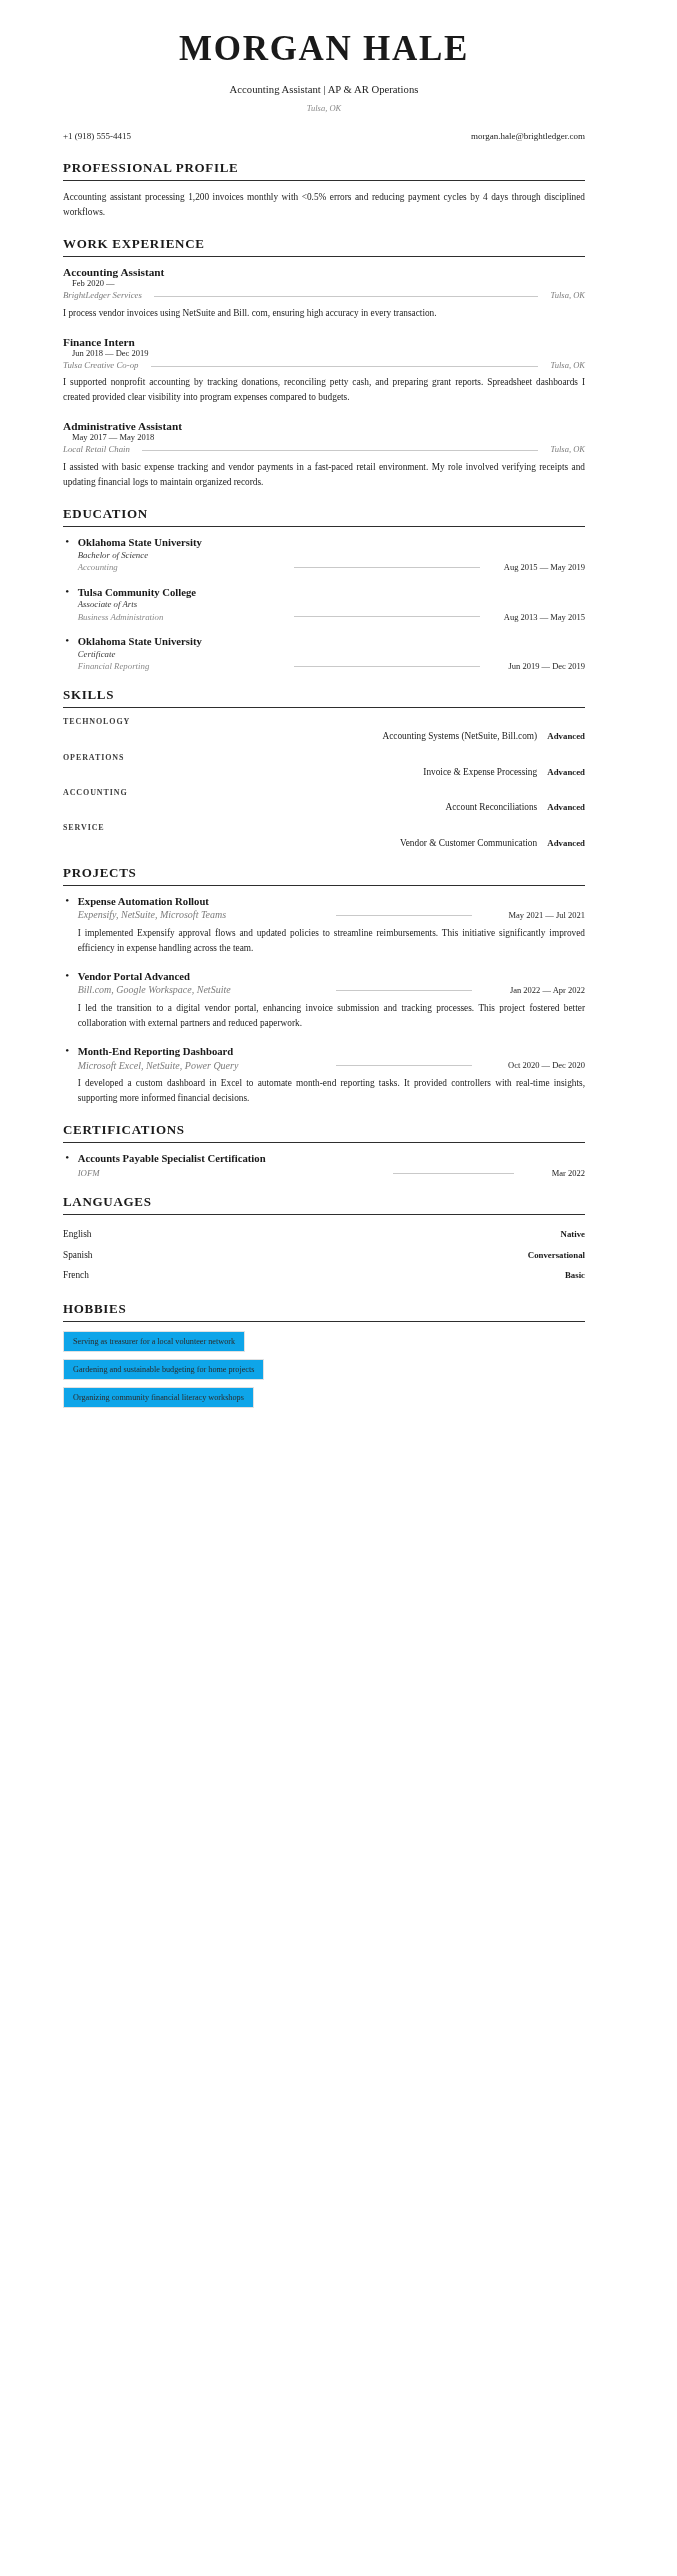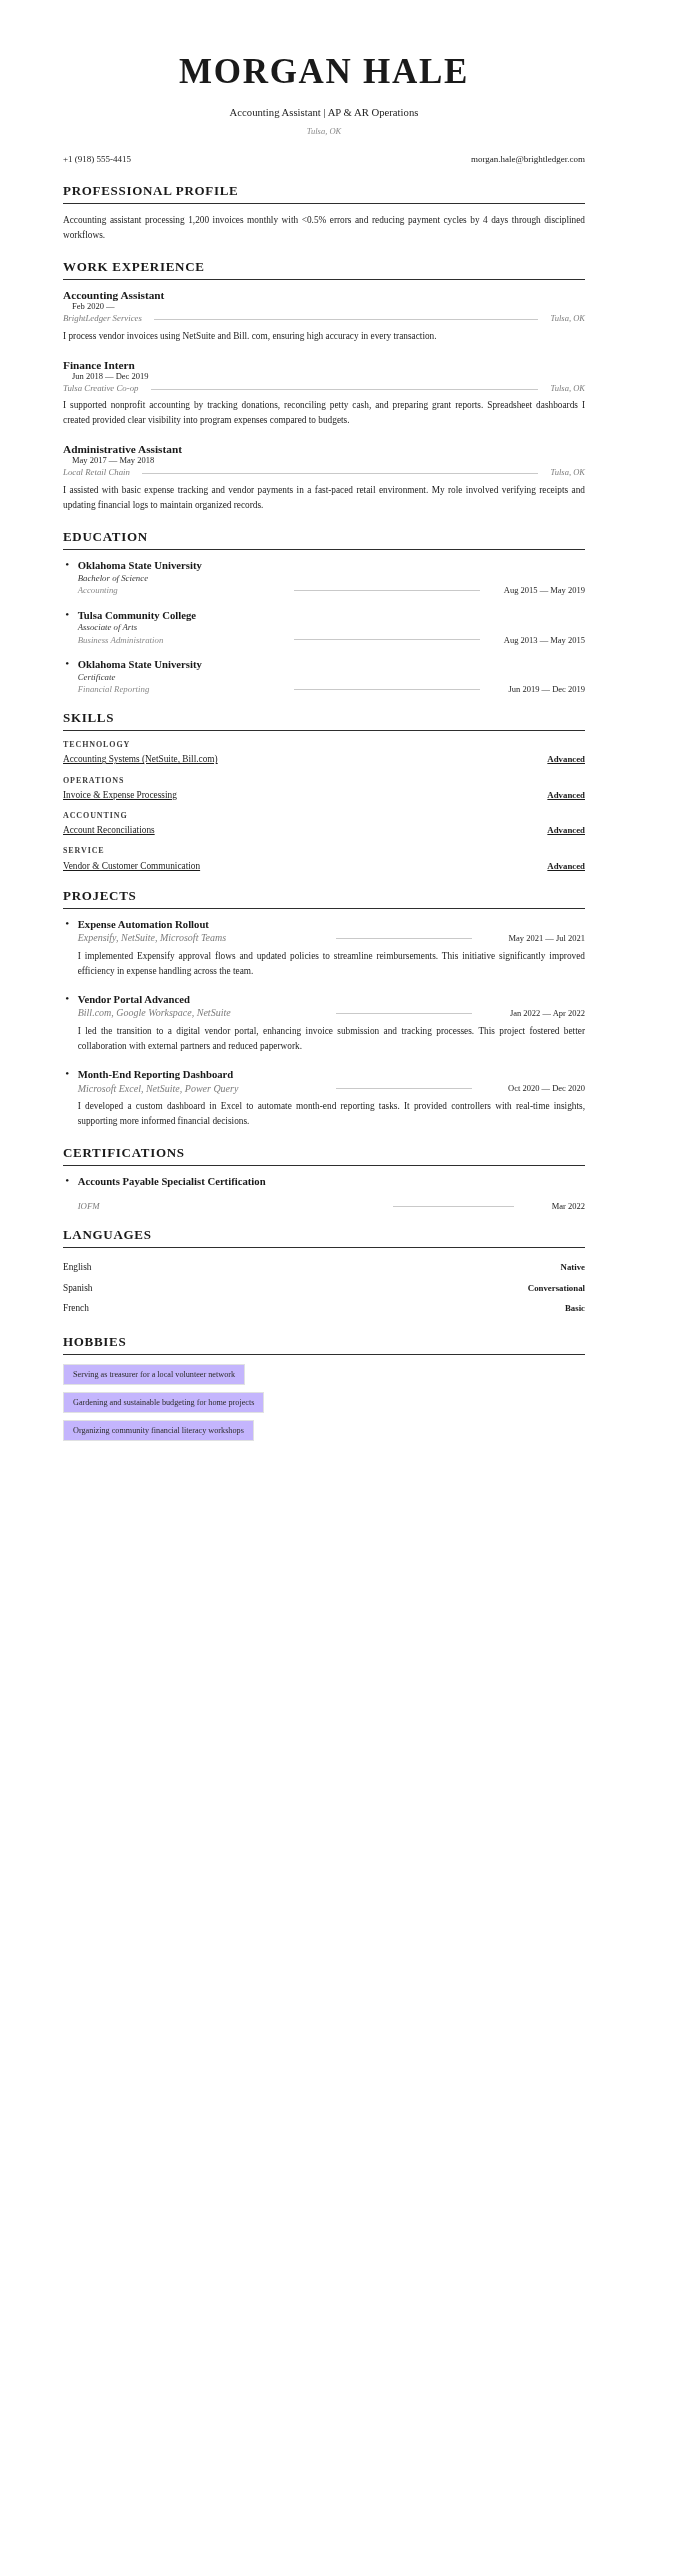--- a/index.html
+++ b/index.html
@@ -10,21 +10,21 @@
   }
   body {
     font-family: "Liberation Serif", serif;
     color: #1a1a1a;
     width: 678px;
   }
   .page {
     width: 648px;
     min-height: 2576px;
     background: #ffffff;
-    padding: 42px 63px 28px 63px;
+    padding: 19px 63px 28px 63px;
   }
 
   
   .name {
     text-align: center;
     font-size: 35px;
     font-weight: bold;
     letter-spacing: 1.7px;
     margin: 10.2px 0 13.6px 0;
     font-family: "Liberation Serif", serif;
@@ -171,25 +171,24 @@
   .skill-group { margin-bottom: 10.2px; }
   .skill-cat {
     font-size: 8px;
     font-weight: bold;
     letter-spacing: 0.9px;
     color: #3d3d3d;
     margin-bottom: 4px;
   }
   .skill-row {
     display: flex;
-    justify-content: space-between;
+    justify-content: flex-end;
     align-items: baseline;
     font-size: 9.3px;
     padding: 1.1px 0;
-    text-decoration: underline;
   }
   .skill-level {
     font-weight: bold;
     font-size: 8.8px;
     white-space: nowrap;
     padding-left: 10.2px;
   }
 
   
   .proj-title {
@@ -227,21 +226,21 @@
 
   
   .cert-name {
     font-size: 10.7px;
     font-weight: bold;
   }
   .cert-line {
     display: flex;
     justify-content: space-between;
     align-items: center;
-    margin-top: 14px;
+    margin-top: 4px;
     gap: 9px;
   }
   .cert-issuer {
     font-size: 8.8px;
     font-style: italic;
     color: #7c7c7c;
     white-space: nowrap;
   }
   .cert-rule {
     flex: 1;
@@ -267,21 +266,21 @@
   }
   .lang-level {
     font-weight: bold;
     font-size: 8.8px;
   }
 
   
   .hobby-list { margin-top: 3.4px; }
   .hobby-chip {
     display: inline-block;
-    background: #c4b5fd;
+    background: #0ea5e9;
     border: 0.6px solid #e0e1e2;
     font-size: 8.2px;
     color: #2b2b2b;
     padding: 5.1px 9px;
     margin-bottom: 6.8px;
   }
   .hobby-wrap > div { display: block; }
 
   
   .references {

